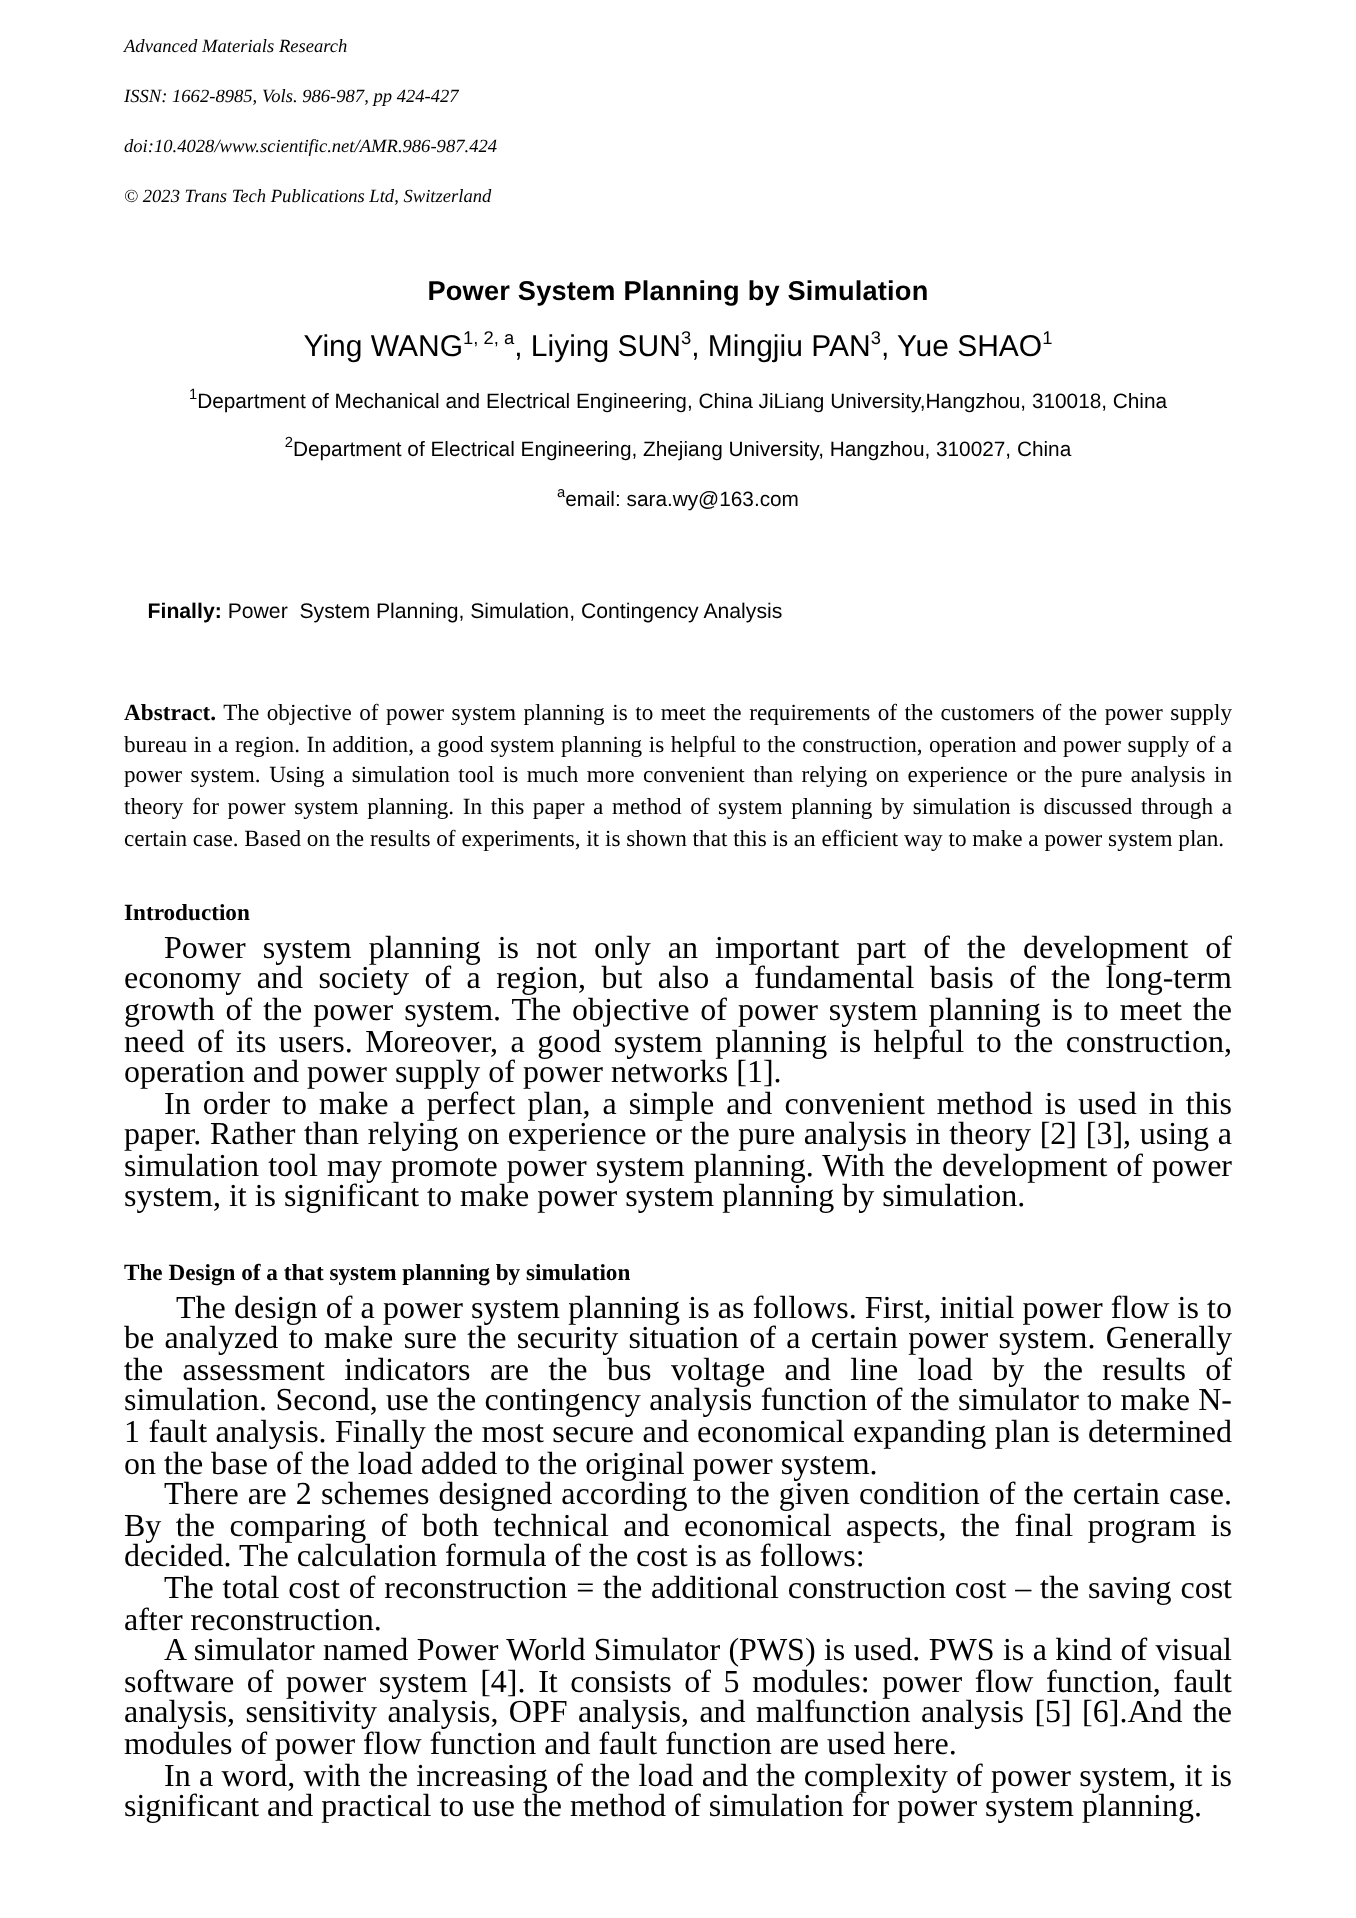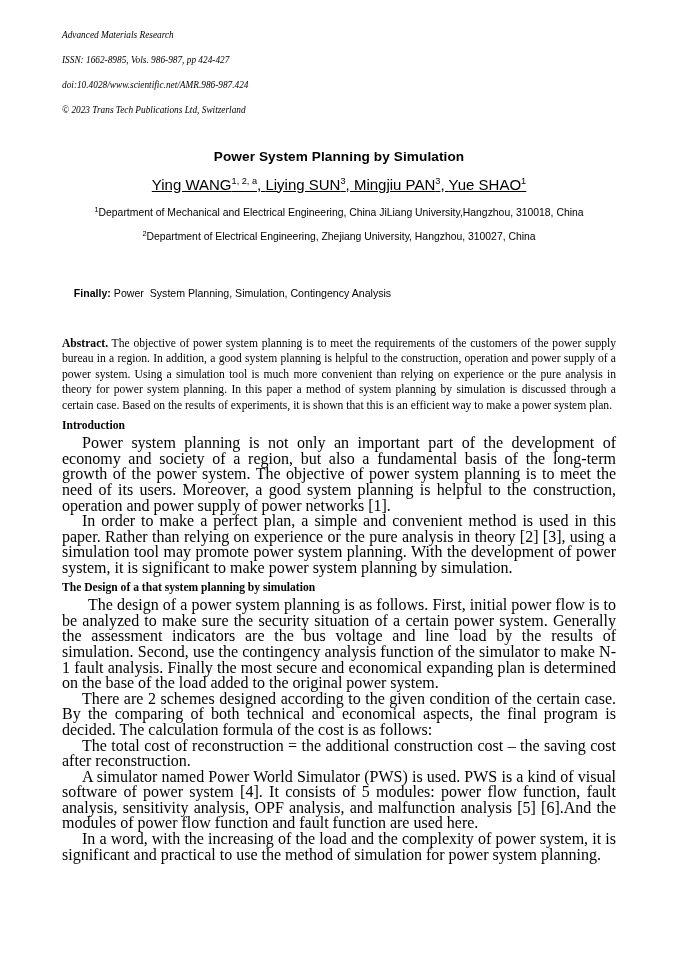--- a/index.html
+++ b/index.html
@@ -22,21 +22,21 @@
     top: 0;
     width: 554px;
     height: 959px;
   }
 
   
   .journal-header {
     display: flex;
     justify-content: space-between;
     align-items: flex-start;
-    padding-top: 17px;
+    padding-top: 6px;
     font-style: italic;
     font-size: 9.3px;
     line-height: 12.4px;
   }
   .journal-header .left,
   .journal-header .right {
     white-space: pre-line;
   }
   .journal-header .right {
     text-align: right;
@@ -54,21 +54,20 @@
     letter-spacing: 0.1px;
   }
 
   
   .authors {
     margin-top: 10px;
     text-align: center;
     font-family: "Liberation Sans", "DejaVu Sans", sans-serif;
     font-size: 15px;
     line-height: 20px;
-    text-decoration: underline;
   }
   .authors sup {
     font-size: 9.2px;
     vertical-align: super;
     line-height: 0;
   }
 
   
   .affils {
     margin-top: 11px;
@@ -107,21 +106,21 @@
     text-align: justify;
     text-justify: inter-word;
   }
   .abstract .ab-label { font-weight: bold; }
 
   
   .section-heading {
     font-weight: bold;
     font-size: 11.6px;
     line-height: 15.6px;
-    margin-top: 4px;
+    margin-top: 22px;
     margin-bottom: 2px;
   }
   .para {
     font-size: 16px;
     line-height: 15.6px;
     text-align: justify;
     text-justify: inter-word;
     text-indent: 20px;
     margin: 0;
   }
@@ -141,20 +140,21 @@
     </div>
   </div>
 
   <div class="title">Power System Planning by Simulation</div>
 
   <div class="authors"><span>Ying WANG</span><sup>1, 2, a</sup><span>, </span><span>Liying SUN</span><sup>3</sup><span>, </span><span>Mingjiu PAN</span><sup>3</sup><span>, </span><span>Yue SHAO</span><sup>1</sup></div>
 
   <div class="affils">
       <div class="affil"><sup>1</sup><span>Department of Mechanical and Electrical Engineering, China JiLiang University,Hangzhou, 310018, China</span></div>
       <div class="affil"><sup>2</sup><span>Department of Electrical Engineering, Zhejiang University, Hangzhou, 310027, China</span></div>
+      <div class="affil affil-email"><sup>a</sup><span>email: sara.wy@163.com</span></div>
     </div>
 
   <div class="keywords">
     <span class="kw-label">Finally:</span><span> Power  System Planning, Simulation, Contingency Analysis</span>
   </div>
 
   <div class="abstract">
     <span class="ab-label">Abstract.</span><span> The objective of power system planning is to meet the requirements of the customers of the power supply bureau in a region. In addition, a good system planning is helpful to the construction, operation and power supply of a power system. Using a simulation tool is much more convenient than relying on experience or the pure analysis in theory for power system planning. In this paper a method of system planning by simulation is discussed through a certain case. Based on the results of experiments, it is shown that this is an efficient way to make a power system plan.</span>
   </div>
 

